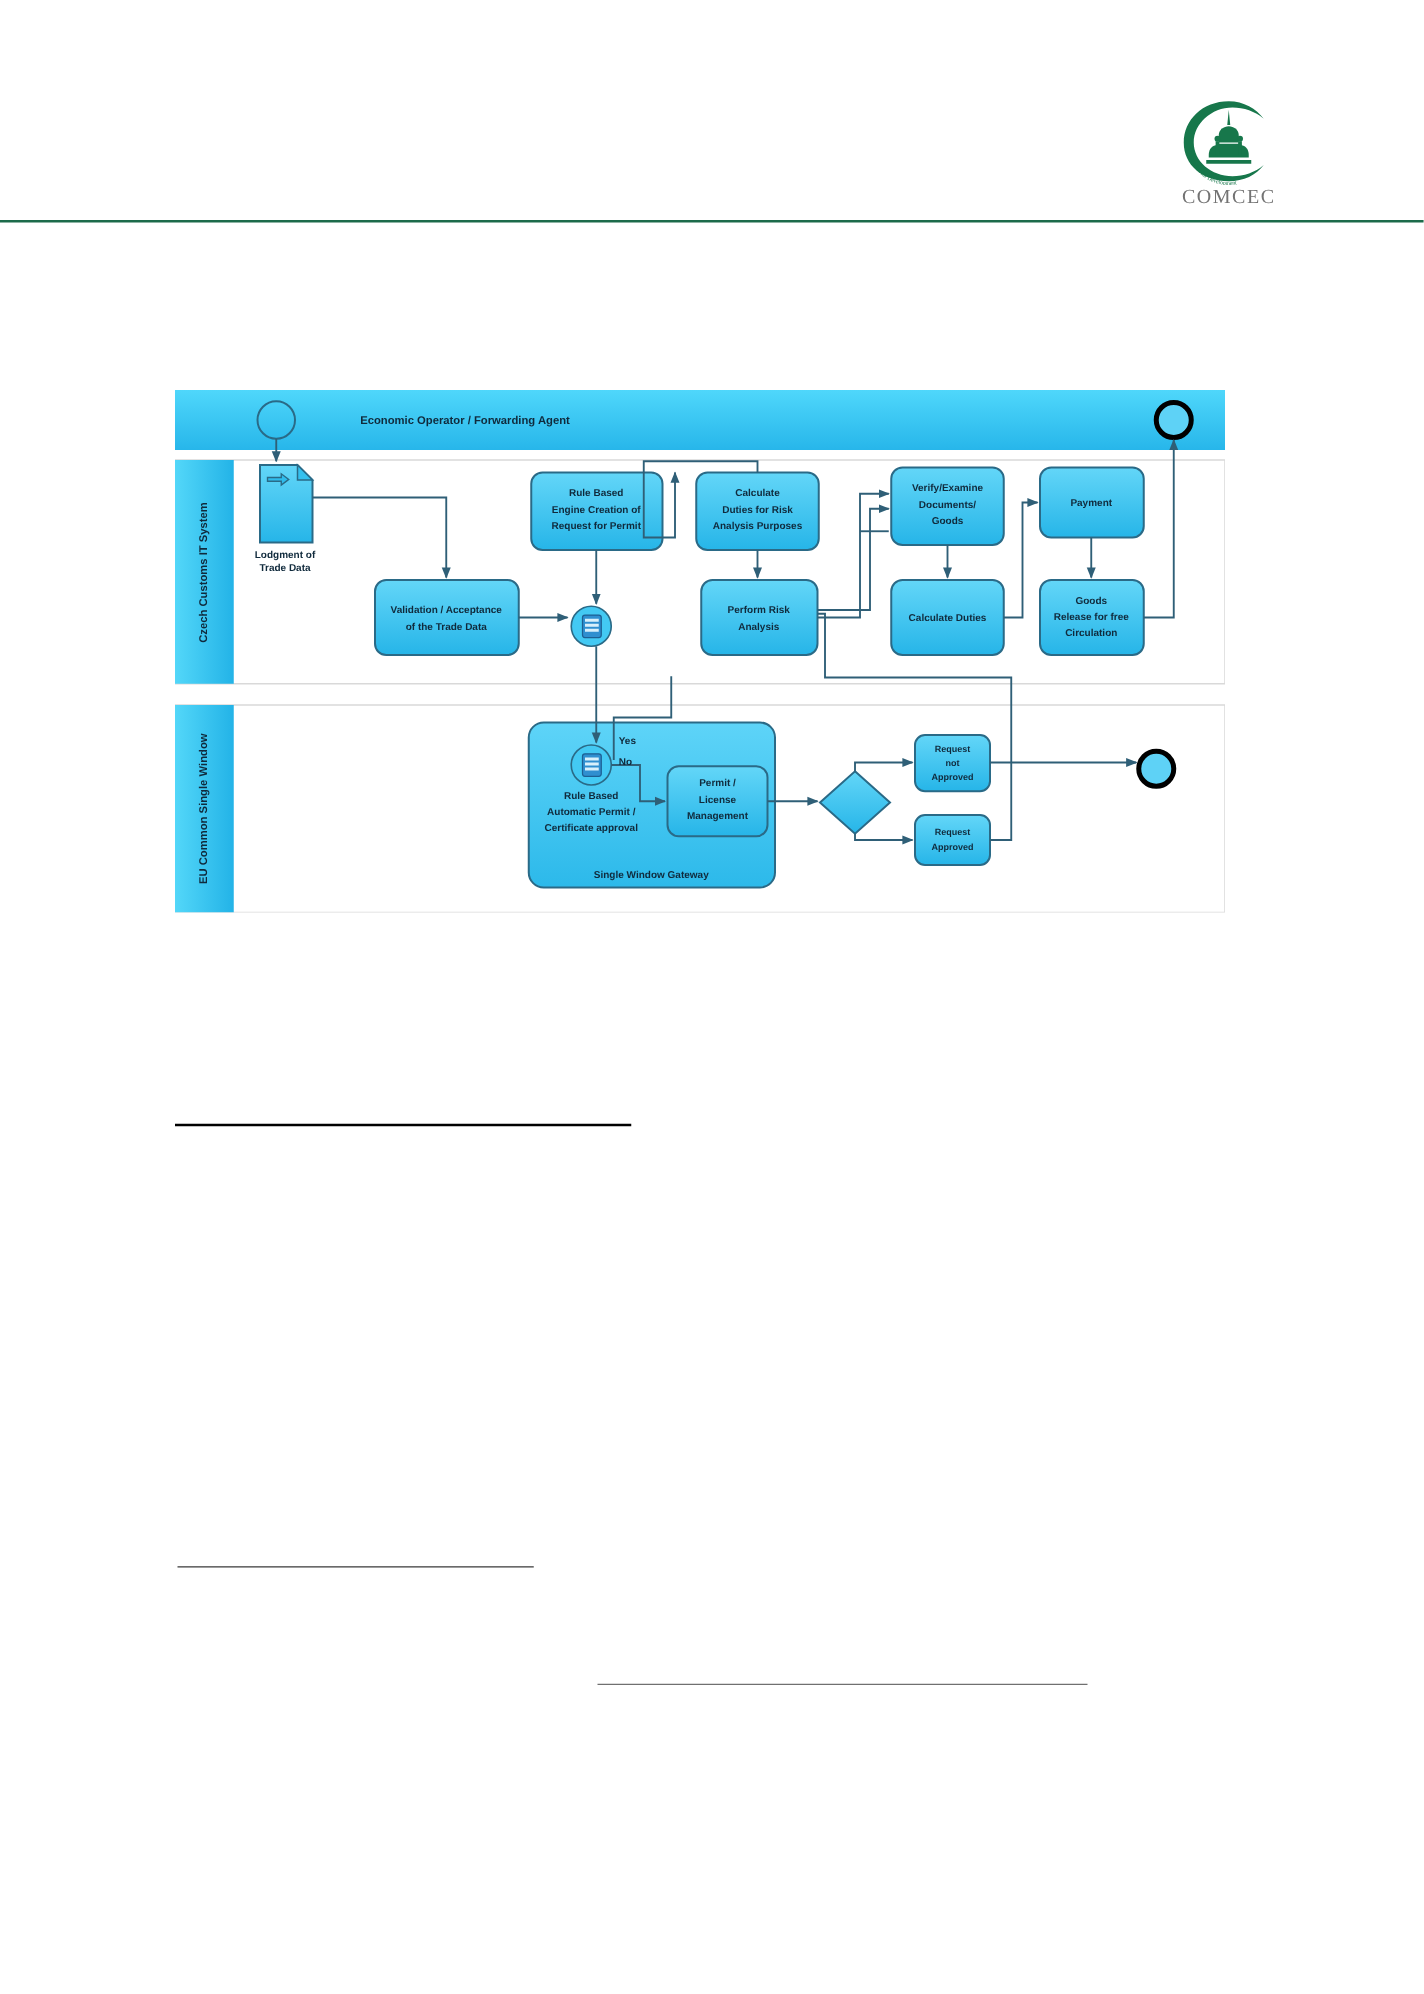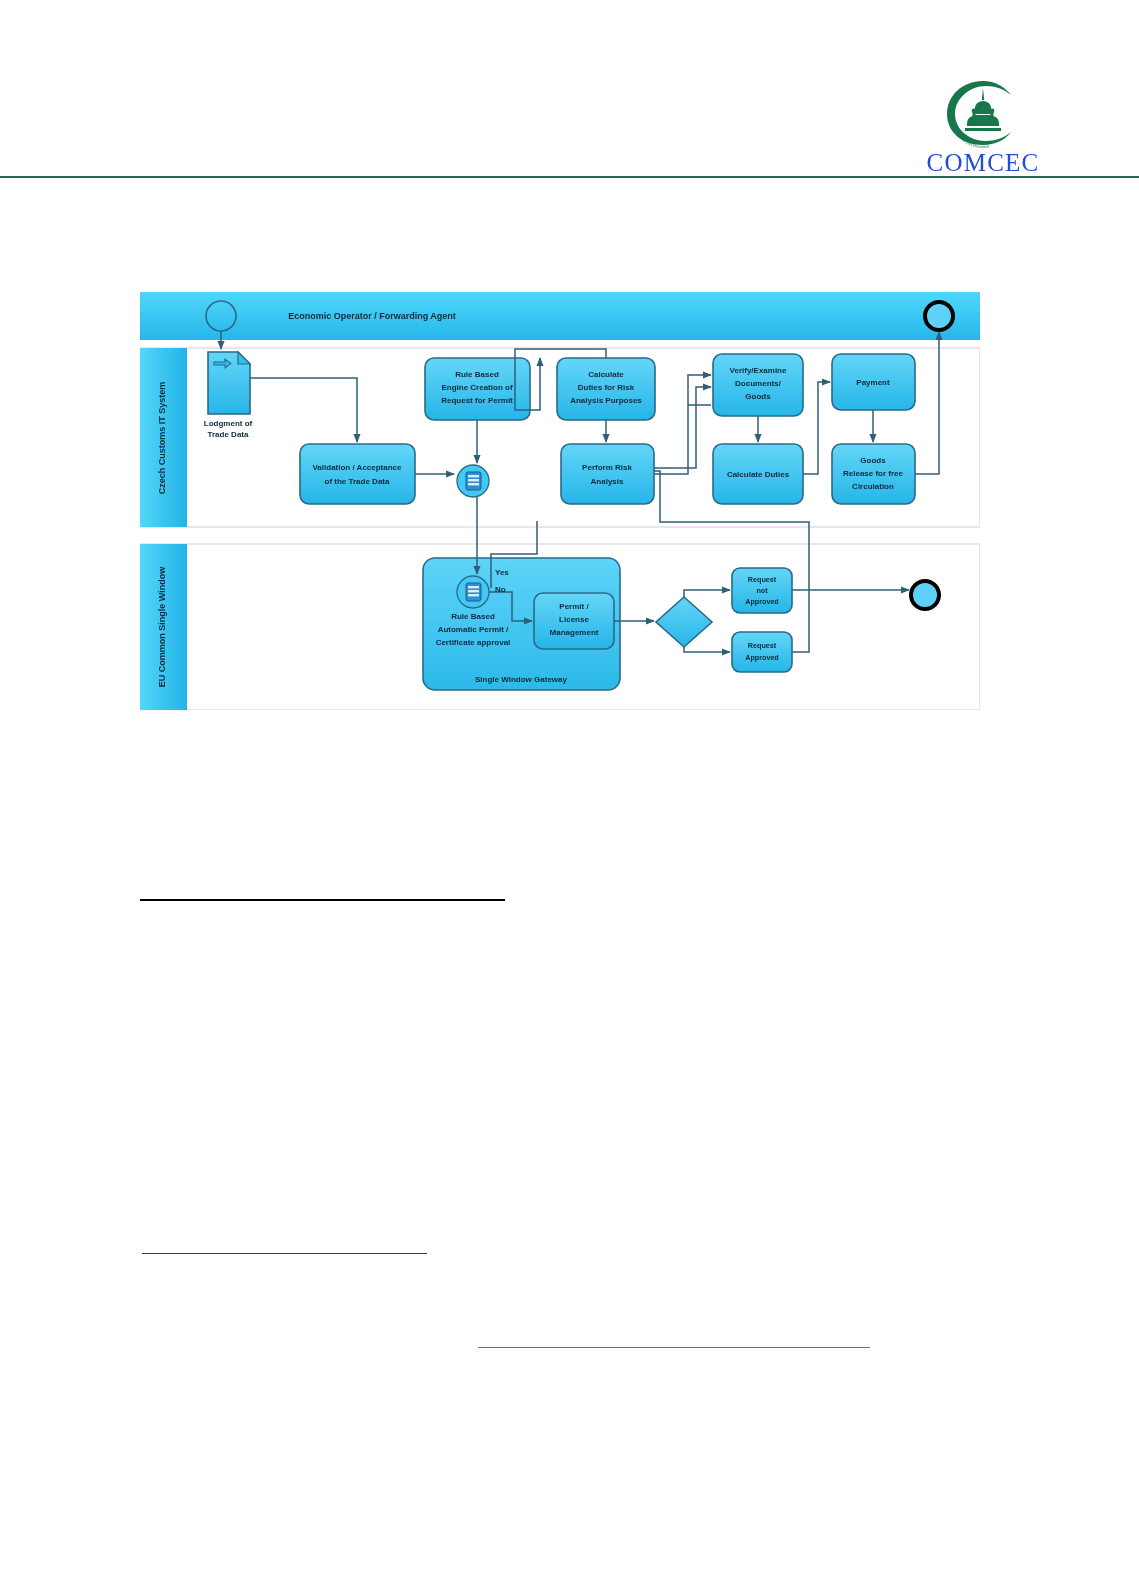--- a/index.html
+++ b/index.html
@@ -25,36 +25,36 @@
     position: absolute;
     left: 898px; top: 78px;
     width: 170px; height: 92px;
     text-align: center;
   }
   #comcec-mark { display: block; margin: 0 auto; }
   #comcec-wordmark {
     display: block;
     margin-top: 1px;
     font-family: "Liberation Serif", serif;
-    font-size: 25px;
+    font-size: 16px;
     letter-spacing: 1.2px;
-    color: #1d4ed8;
+    color: #737373;
     font-weight: 400;
   }
   #header-rule {
     position: absolute;
     left: 0; top: 176px;
     width: 1139px; height: 2px;
     background: #1c6b4a;
   }
 
   
   #diagram {
     position: absolute;
-    left: 140px; top: 292px;
+    left: 140px; top: 312px;
     width: 888px; height: 418px;
   }
   #diagram svg { display: block; }
 
   
   .rule {
     position: absolute;
     background: #000000;
   }
   #rule-1 { left: 140px; top: 899px; width: 365px; height: 1.6px; }

